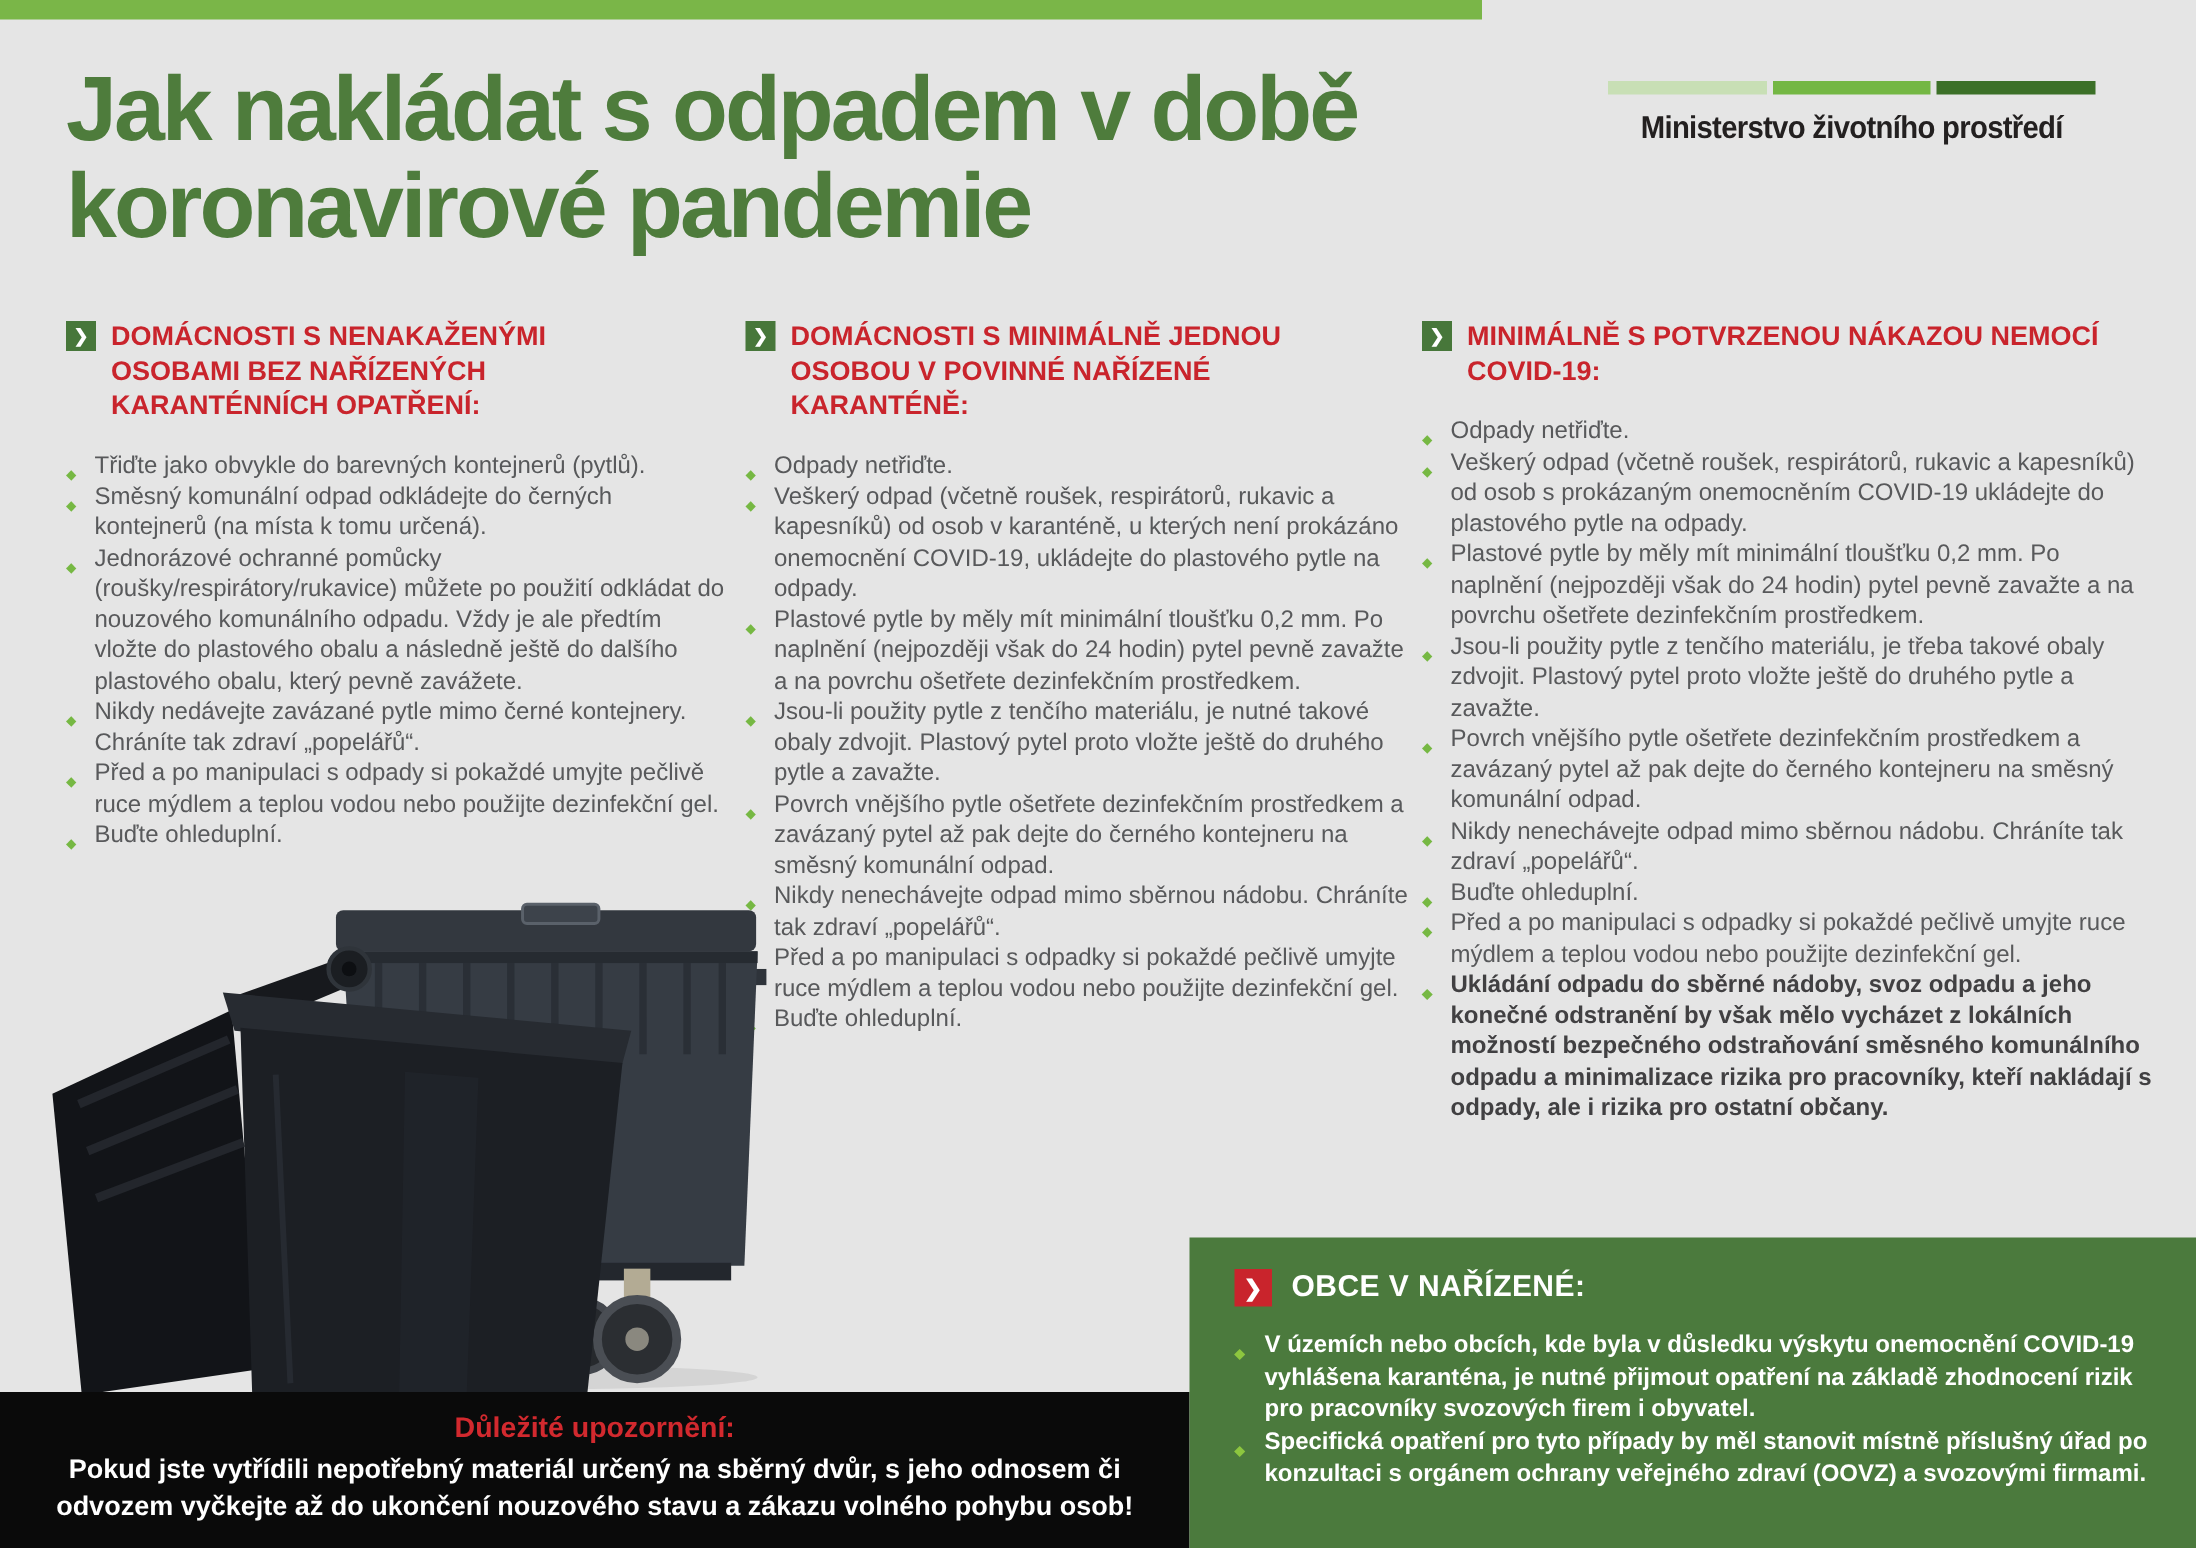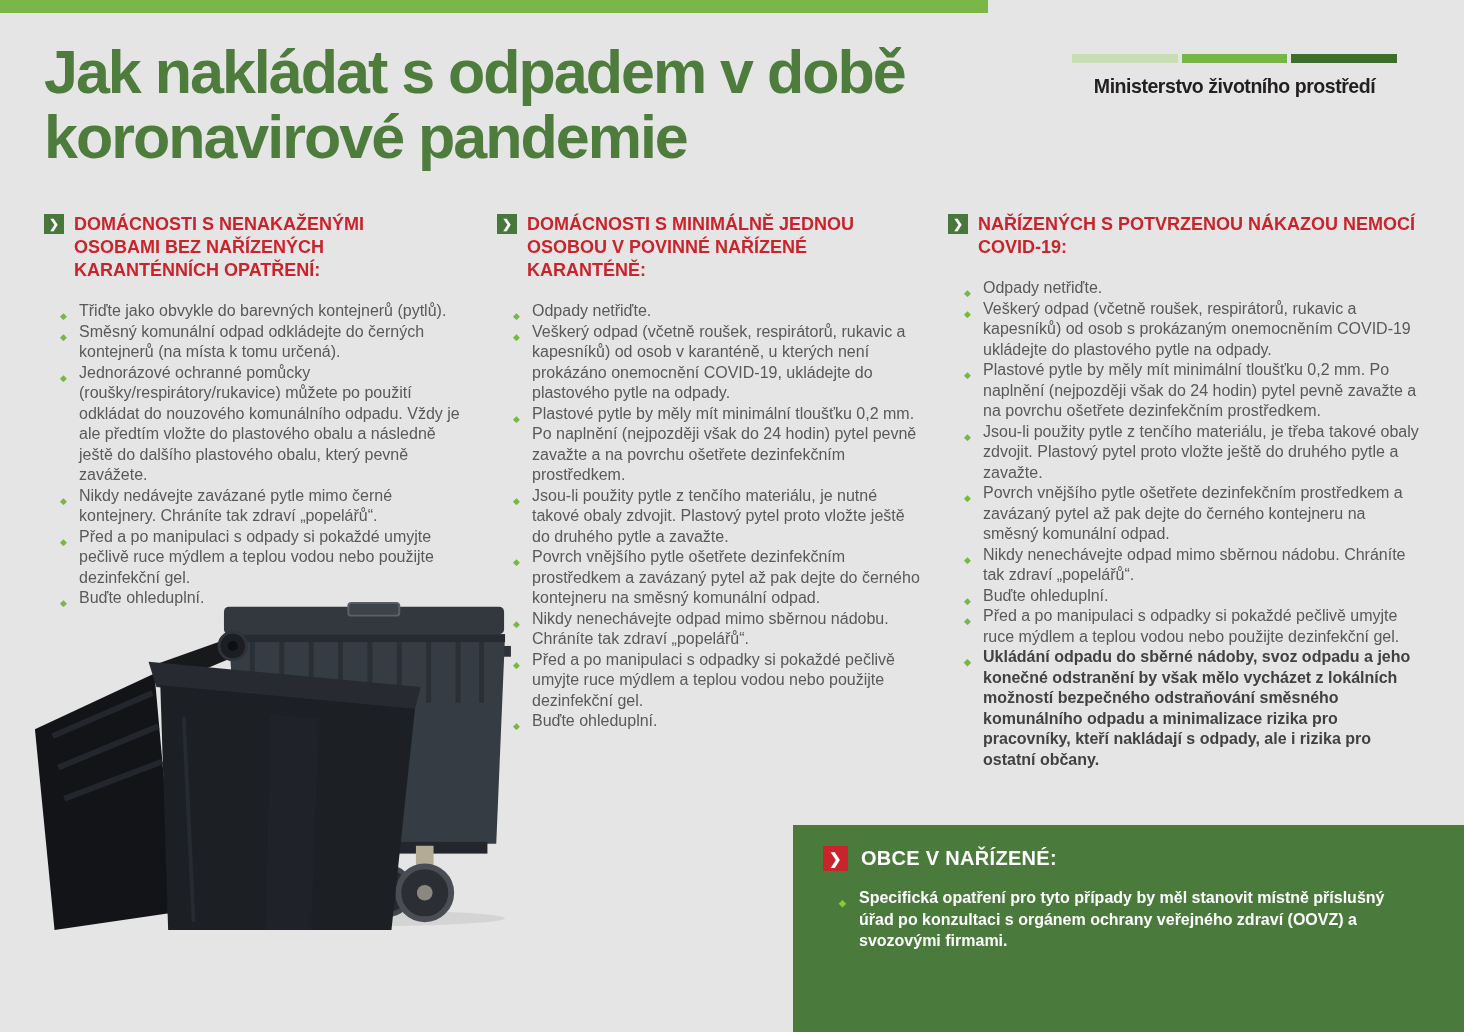--- a/index.html
+++ b/index.html
@@ -30,21 +30,21 @@
   .col1{left:44px;width:440px;}
   .col2{left:497px;width:443px;}
   .col3{left:948px;width:487px;}
   .col-head{display:flex;gap:10px;color:#c9242c;font-weight:700;font-size:18px;line-height:23px;margin-bottom:19px;}
   .col1 .col-head{padding-right:55px;}
   .col2 .col-head{padding-right:35px;}
   .chev-box{
     flex:none;width:20px;height:20px;margin-top:1px;background:#47773a;color:#ffffff;
     display:flex;align-items:center;justify-content:center;font-size:12px;font-weight:700;
   }
-  ul.bullets{list-style:none;margin:16px;padding:0;}
+  ul.bullets{list-style:none;margin:0;padding:0;}
   ul.bullets li{
     position:relative;padding-left:19px;font-size:16px;line-height:20.5px;color:#58595b;
   }
   ul.bullets li::before{
     content:"◆";position:absolute;left:0;top:5px;font-size:9px;color:#76b843;
   }
   ul.bullets li.bold{font-weight:700;color:#414042;}
   
   .bins-svg{position:absolute;left:20px;top:597px;width:500px;height:333px;}
   
@@ -113,21 +113,21 @@
       <li>Povrch vnějšího pytle ošetřete dezinfekčním prostředkem a zavázaný pytel až pak dejte do černého kontejneru na směsný komunální odpad.</li>
       <li>Nikdy nenechávejte odpad mimo sběrnou nádobu. Chráníte tak zdraví „popelářů“.</li>
       <li>Před a po manipulaci s odpadky si pokaždé pečlivě umyjte ruce mýdlem a teplou vodou nebo použijte dezinfekční gel.</li>
       <li>Buďte ohleduplní.</li>
     </ul>
   </section>
 
   <section class="col col3">
     <div class="col-head">
       <span class="chev-box">❯</span>
-      <span>NAŘÍZENÝCH S POTVRZENOU NÁKAZOU NEMOCÍ COVID-19:</span>
+      <span>MINIMÁLNĚ S POTVRZENOU NÁKAZOU NEMOCÍ COVID-19:</span>
     </div>
     <ul class="bullets">
       <li>Odpady netřiďte.</li>
       <li>Veškerý odpad (včetně roušek, respirátorů, rukavic a kapesníků) od osob s prokázaným onemocněním COVID-19 ukládejte do plastového pytle na odpady.</li>
       <li>Plastové pytle by měly mít minimální tloušťku 0,2 mm. Po naplnění (nejpozději však do 24 hodin) pytel pevně zavažte a na povrchu ošetřete dezinfekčním prostředkem.</li>
       <li>Jsou-li použity pytle z tenčího materiálu, je třeba takové obaly zdvojit. Plastový pytel proto vložte ještě do druhého pytle a zavažte.</li>
       <li>Povrch vnějšího pytle ošetřete dezinfekčním prostředkem a zavázaný pytel až pak dejte do černého kontejneru na směsný komunální odpad.</li>
       <li>Nikdy nenechávejte odpad mimo sběrnou nádobu. Chráníte tak zdraví „popelářů“.</li>
       <li>Buďte ohleduplní.</li>
       <li>Před a po manipulaci s odpadky si pokaždé pečlivě umyjte ruce mýdlem a teplou vodou nebo použijte dezinfekční gel.</li>
@@ -161,24 +161,29 @@
       <polygon points="130,70 214,40 221,58 140,92" fill="#17191d"></polygon>
       <circle cx="212" cy="50" r="14" fill="#1b1e22" stroke="#2f343a" stroke-width="3"></circle>
       <circle cx="212" cy="50" r="5" fill="#0d0f12"></circle>
       <polygon points="126,66 404,92 397,118 134,92" fill="#272b31"></polygon>
       <polygon points="138,90 398,114 374,340 146,340" fill="#1c1f24"></polygon>
       <polygon points="250,120 300,124 292,340 246,340" fill="#23272d" opacity="0.55"></polygon>
       <path d="M162,122 L172,332" stroke="#2b3037" stroke-width="4" opacity="0.7"></path>
     </g>
   </svg>
 
+  <div class="notice">
+    <div class="notice-head">Důležité upozornění:</div>
+    <div class="notice-text">Pokud jste vytřídili nepotřebný materiál určený na sběrný dvůr, s jeho odnosem či odvozem vyčkejte až do ukončení nouzového stavu a zákazu volného pohybu osob!</div>
+  </div>
 
   <div class="qbox">
     <div class="qbox-head">
       <span class="chev-box">❯</span>
       <span>OBCE V NAŘÍZENÉ:</span>
     </div>
     <ul class="bullets">
+      <li>V územích nebo obcích, kde byla v důsledku výskytu onemocnění COVID-19 vyhlášena karanténa, je nutné přijmout opatření na základě zhodnocení rizik pro pracovníky svozových firem i obyvatel.</li>
       <li>Specifická opatření pro tyto případy by měl stanovit místně příslušný úřad po konzultaci s orgánem ochrany veřejného zdraví (OOVZ) a svozovými firmami.</li>
     </ul>
   </div>
 
 </div>
 
 </body></html>

